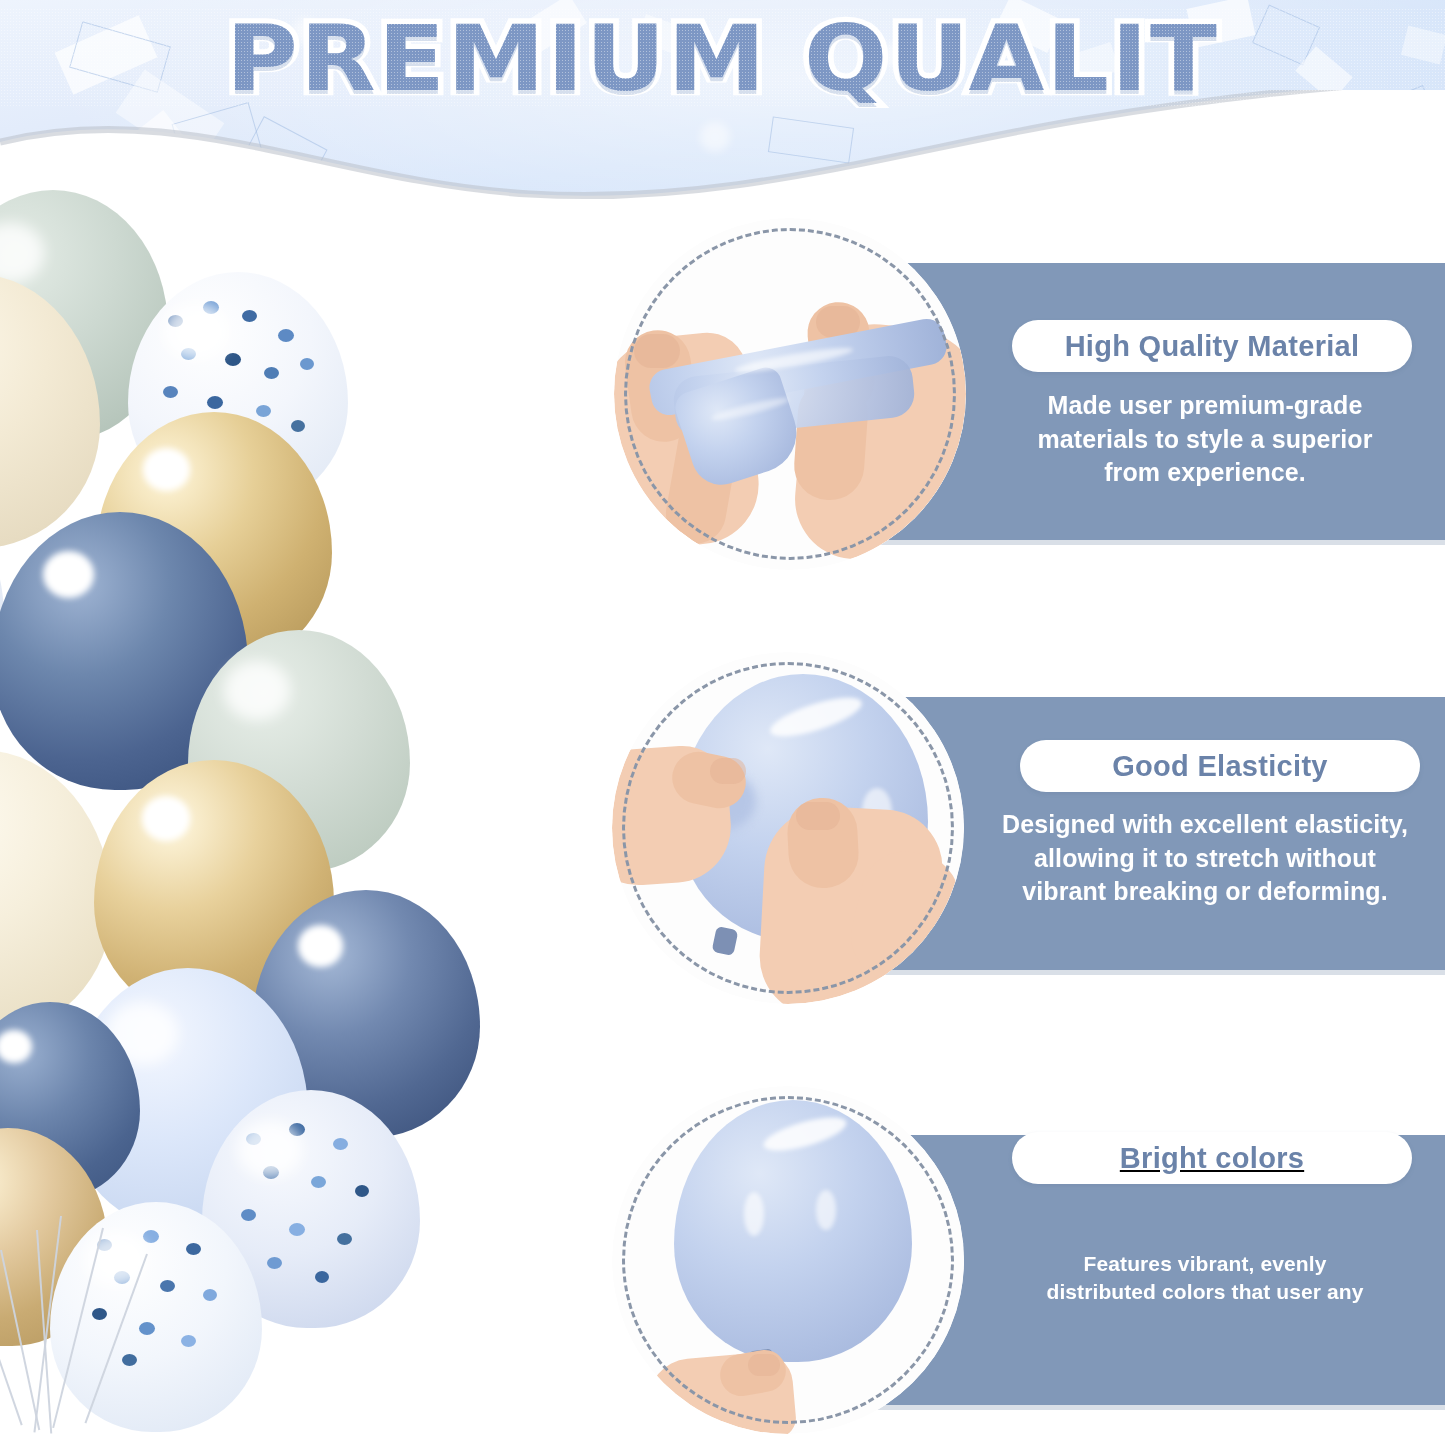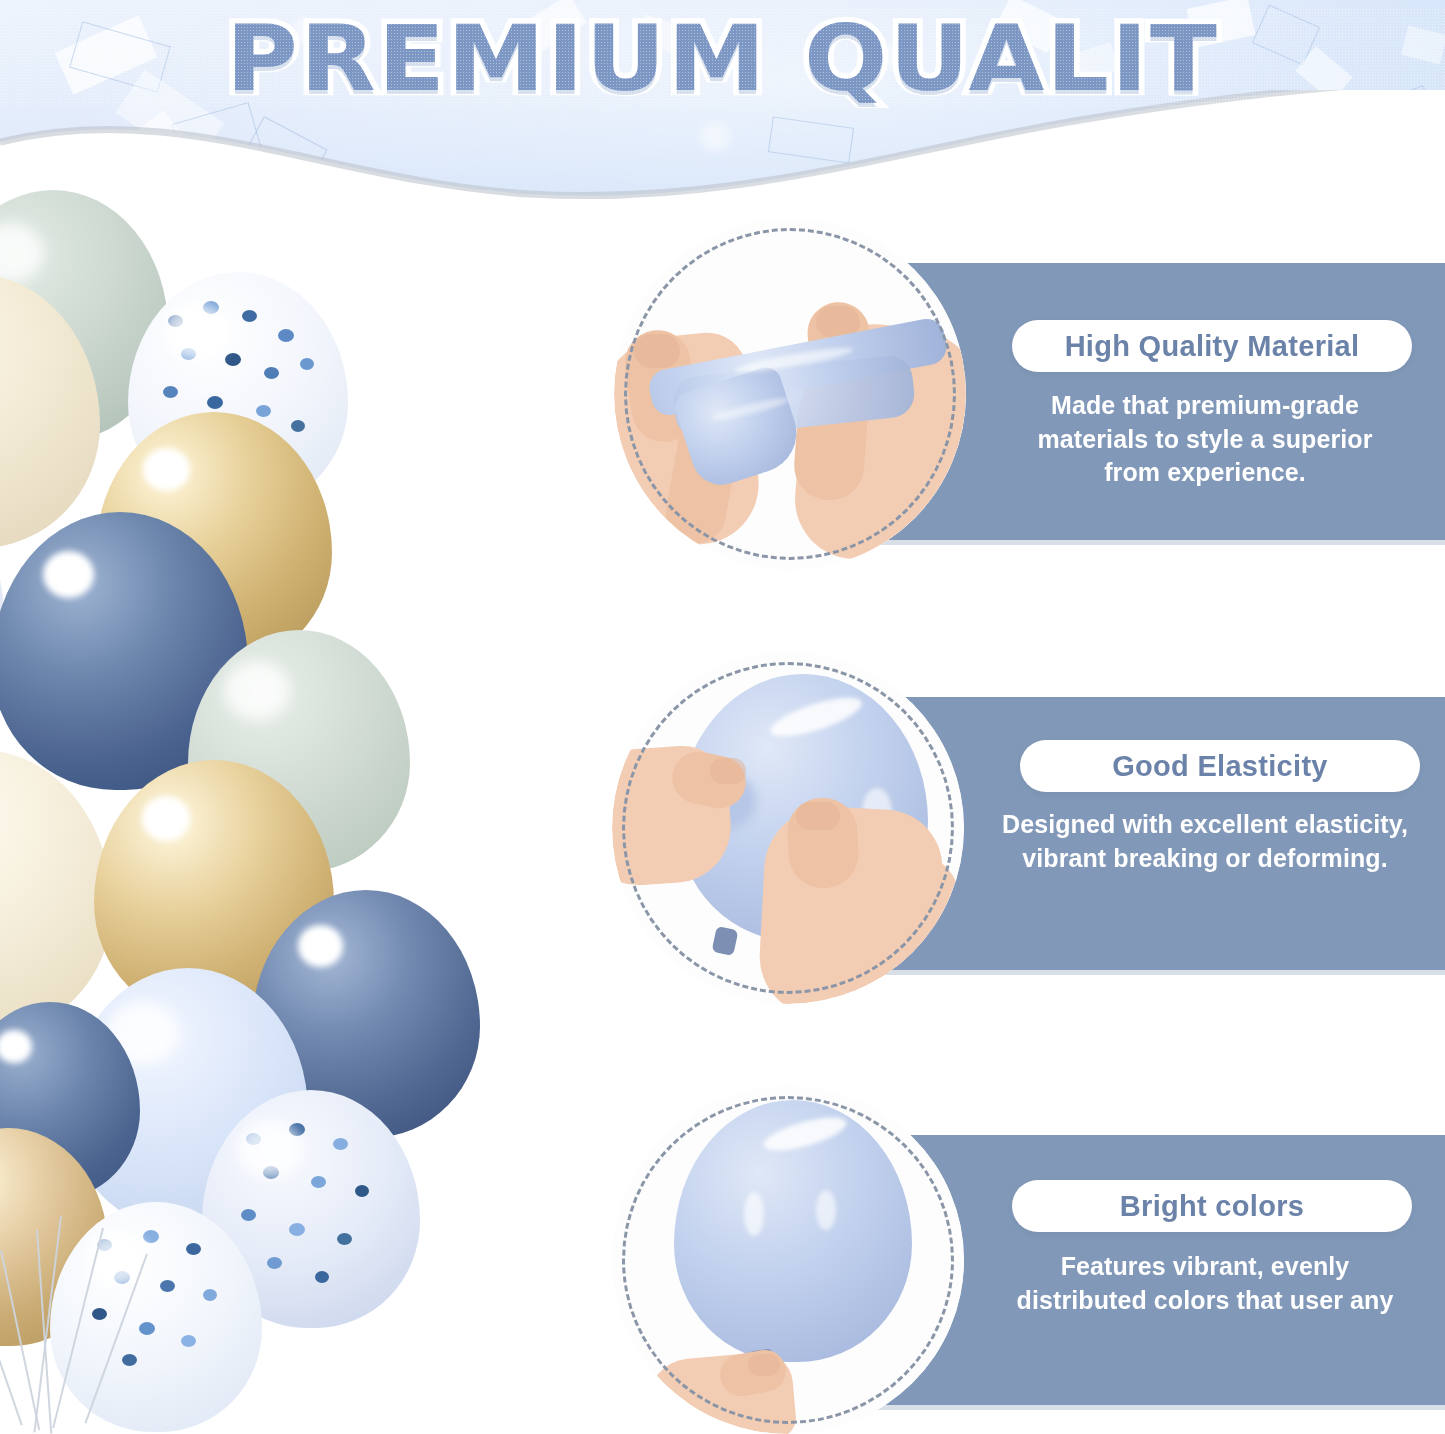--- a/index.html
+++ b/index.html
@@ -216,21 +216,21 @@
       <div class="shine" style="left:120px;top:136px;width:120px;height:12px;transform:rotate(-10deg);opacity:.7;"></div>
       <div class="shine" style="left:96px;top:186px;width:80px;height:10px;transform:rotate(-14deg);opacity:.55;"></div>
     </div>
     <div class="circle-dash" style="left:10px;top:10px;width:332px;height:332px;"></div>
   </div>
 
   <div class="pill" style="left:1012px;top:320px;width:400px;height:52px;">
     <span style="font-size:29px;">High Quality Material</span>
   </div>
   <div class="desc" style="left:985px;top:389px;width:440px;font-size:25px;">
-    <div>Made that premium-grade</div>
+    <div>Made user premium-grade</div>
     <div>materials to style a superior</div>
     <div>from experience.</div>
   </div>
 
   <div class="panel" style="top:697px;height:273px;width:600px;"></div>
   <div class="panel-shadow" style="top:970px;width:600px;"></div>
 
   <div class="circle" style="left:612px;top:652px;width:352px;height:352px;">
     <div class="photo">
 
@@ -253,20 +253,21 @@
       <div class="skin" style="left:244px;top:200px;width:98px;height:130px;border-radius:44px;transform:rotate(14deg);"></div>
     </div>
     <div class="circle-dash" style="left:10px;top:10px;width:332px;height:332px;"></div>
   </div>
 
   <div class="pill" style="left:1020px;top:740px;width:400px;height:52px;">
     <span style="font-size:29px;">Good Elasticity</span>
   </div>
   <div class="desc" style="left:975px;top:808px;width:460px;font-size:25px;">
     <div>Designed with excellent elasticity,</div>
+    <div>allowing it to stretch without</div>
     <div>vibrant breaking or deforming.</div>
   </div>
 
   <div class="panel" style="top:1135px;height:270px;width:600px;"></div>
   <div class="panel-shadow" style="top:1405px;width:600px;"></div>
 
   <div class="circle" style="left:612px;top:1086px;width:352px;height:348px;">
     <div class="photo">
       <div class="ballblue" style="left:62px;top:14px;width:238px;height:262px;border-radius:50% 50% 48% 48%/55% 55% 45% 45%;"></div>
       <div class="shine" style="left:150px;top:36px;width:86px;height:24px;transform:rotate(-16deg);"></div>
@@ -274,21 +275,21 @@
       <div class="shine" style="left:204px;top:104px;width:20px;height:40px;opacity:.7;"></div>
       <div style="position:absolute;left:138px;top:264px;width:24px;height:28px;background:#7e92b6;border-radius:5px;transform:rotate(-8deg);"></div>
 
       <div class="skin" style="left:36px;top:270px;width:146px;height:86px;border-radius:46px 34px 20px 46px;transform:rotate(-5deg);"></div>
       <div class="skin2" style="left:108px;top:266px;width:66px;height:42px;border-radius:22px;transform:rotate(-10deg);"></div>
       <div class="skin3" style="left:136px;top:268px;width:32px;height:22px;border-radius:12px;opacity:.5;"></div>
     </div>
     <div class="circle-dash" style="left:10px;top:10px;width:332px;height:328px;"></div>
   </div>
 
-  <div class="pill" style="left:1012px;top:1180px;width:400px;height:52px;">
+  <div class="pill" style="left:1012px;top:1132px;width:400px;height:52px;text-decoration:underline;">
     <span style="font-size:29px;">Bright colors</span>
   </div>
-  <div class="desc" style="left:975px;top:1250px;width:460px;font-size:25px;">
+  <div class="desc" style="left:975px;top:1250px;width:460px;font-size:21px;">
     <div>Features vibrant, evenly</div>
     <div>distributed colors that user any</div>
   </div>
 
 </div>
 
 </body></html>

